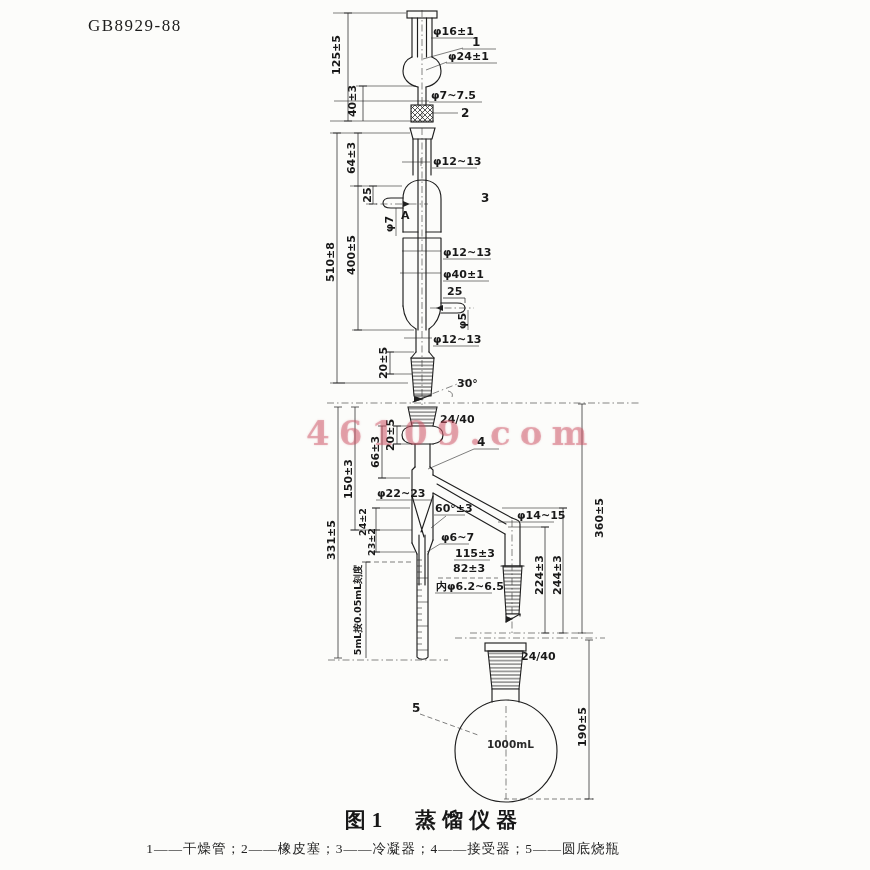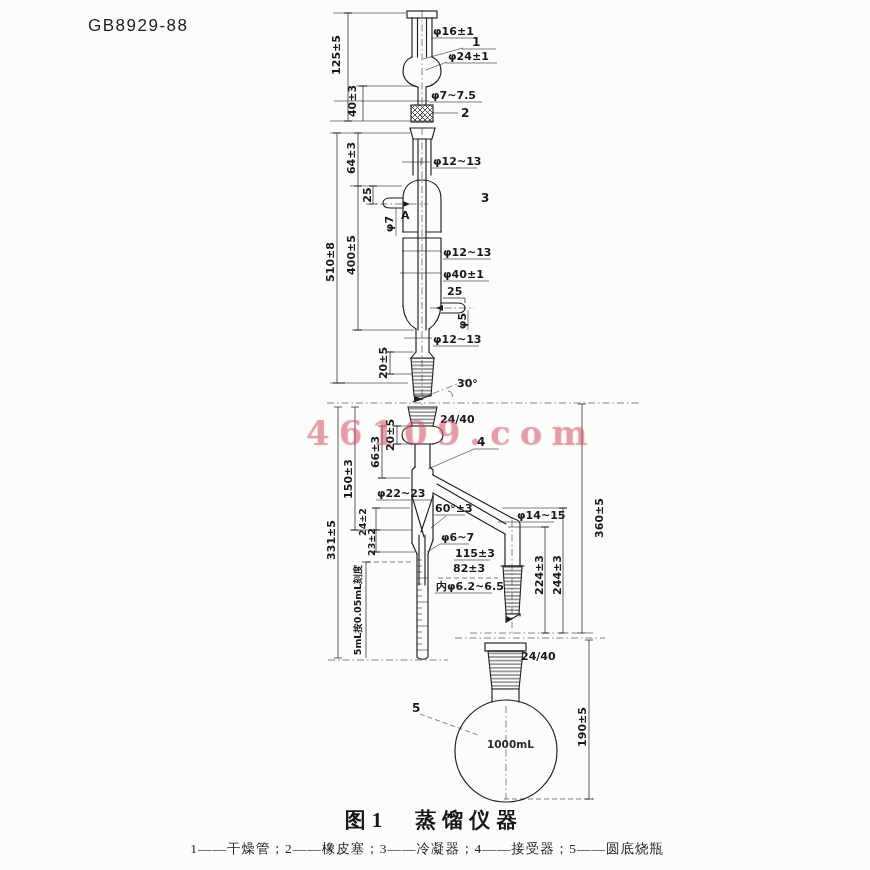--- a/index.html
+++ b/index.html
@@ -3,38 +3,38 @@
 <meta charset="utf-8">
 <style>
   html,body{margin:0;padding:0;}
   body{
     width:870px;height:870px;position:relative;overflow:hidden;
     background:#fcfcfa;
     font-family:"Liberation Serif", serif;
   }
   #doc-number{
     position:absolute;left:88px;top:16px;
-    font-family:Liberation Sans, sans-serif;
+    font-family:Liberation Serif, serif;
     font-size:17px;letter-spacing:1.5px;color:#1c1c1c;
   }
   #watermark{
     position:absolute;left:306px;top:413px;
     font-family:"DejaVu Serif", serif;
     font-weight:700;font-size:34px;letter-spacing:9px;
     color:rgba(204,80,98,0.40);
     text-shadow:0 0 2px rgba(204,80,98,0.25);
     white-space:nowrap;pointer-events:none;
   }
   #fig-caption{
     position:absolute;top:806px;left:0;width:868px;text-align:center;
     font-size:21px;font-weight:600;letter-spacing:6px;color:#171717;
   }
   #fig-legend{
     position:absolute;top:840px;left:0;width:766px;text-align:center;
-    font-size:13.5px;letter-spacing:1px;color:#222;padding-left:44px;
+    font-size:13.5px;letter-spacing:1px;color:#222;
   }
   svg{position:absolute;left:0;top:0;}
   .glass{stroke:#1f1f1f;stroke-width:1.15;fill:none;stroke-linecap:round;}
   .glassfill{stroke:#1f1f1f;stroke-width:1.1;}
   .dimline{stroke:#2a2a2a;stroke-width:0.75;fill:none;}
   .thin{stroke:#2a2a2a;stroke-width:0.6;fill:none;}
   .cline{stroke:#333;stroke-width:0.6;fill:none;stroke-dasharray:7 3 1.5 3;}
   .dash{stroke:#2a2a2a;stroke-width:0.6;fill:none;stroke-dasharray:5 3;}
   .dim{font-family:"DejaVu Sans", sans-serif;font-weight:700;font-size:11px;fill:#191919;}
   .dim-s{font-size:9.5px;}

